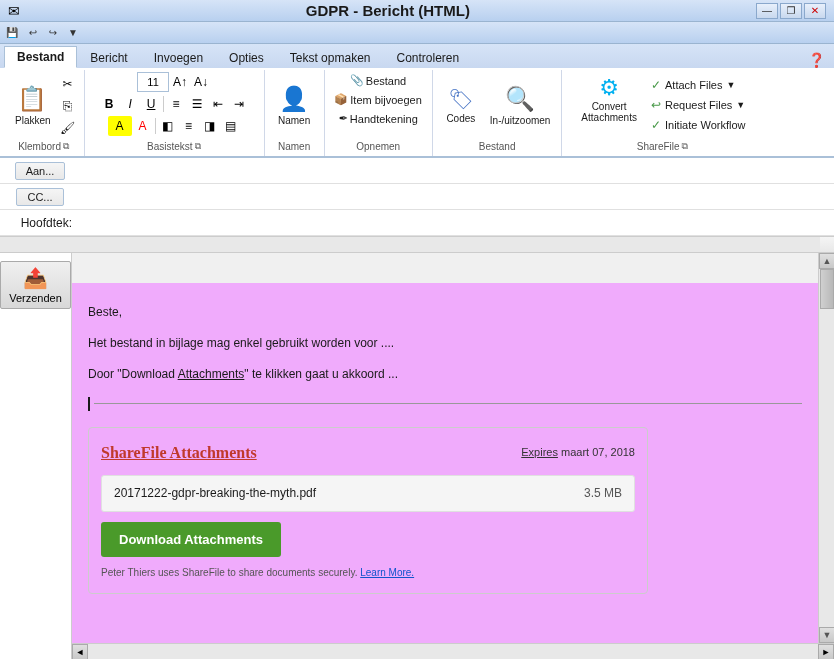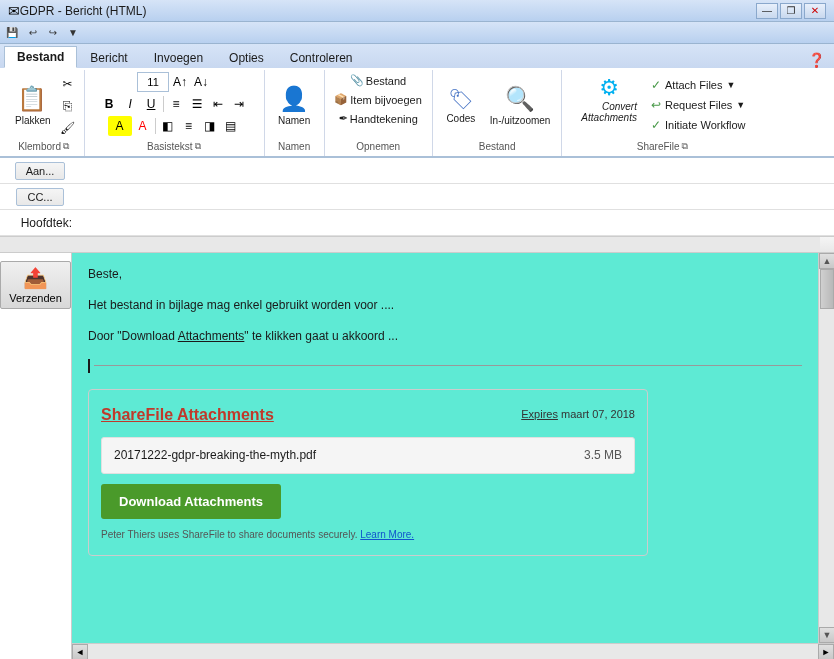--- a/index.html
+++ b/index.html
@@ -9,21 +9,21 @@
     .title-bar {
       background: linear-gradient(to bottom, #d6e4f7, #b8d0ef);
       height: 22px;
       display: flex;
       align-items: center;
       justify-content: space-between;
       padding: 0 8px;
       border-bottom: 1px solid #9ab4d0;
     }
     .title-bar-left { display: flex; align-items: center; gap: 4px; }
-    .title-bar-title { font-size: 12px; color: #1a1a1a; flex: 1; text-align: left; }
+    .title-bar-title { font-size: 15px; color: #1a1a1a; flex: 1; text-align: center; font-weight: bold; }
     .title-bar-controls { display: flex; gap: 2px; }
     .title-btn {
       width: 22px; height: 16px; font-size: 10px;
       background: linear-gradient(to bottom, #e8f0fb, #c8d8ee);
       border: 1px solid #8aa8cc;
       cursor: pointer; display: flex; align-items: center; justify-content: center;
       color: #333;
     }
 
     
@@ -160,21 +160,21 @@
     .sf-green { color: #4a9a4a; }
 
     
     .convert-btn {
       display: flex; flex-direction: column; align-items: center;
       padding: 2px 6px;
       cursor: pointer; border: 1px solid transparent; border-radius: 2px;
       background: none; min-width: 56px;
     }
     .convert-btn .icon { font-size: 22px; color: #00b0f0; }
-    .convert-btn .label { font-size: 10px; color: #1a1a1a; text-align: right; font-style: italic; }
+    .convert-btn .label { font-size: 10px; color: #1a1a1a; text-align: center; }
 
     
     .message-form {
       background: #fff;
       border-bottom: 1px solid #ccc;
     }
     .form-row {
       display: flex;
       align-items: center;
       border-bottom: 1px solid #e0e0e0;
@@ -216,26 +216,27 @@
       background: linear-gradient(to bottom, #f5f5f5, #e8e8e8);
       border-bottom: 1px solid #ccc;
       font-size: 9px;
       color: #888;
       overflow: hidden;
       position: relative;
       display: flex; align-items: center;
     }
     .message-body {
       flex: 1;
-      background: #5eead4;
-      padding: 12px 16px;
+      background: #f0abfc;
+      padding: 20px 16px;
       overflow-y: auto;
       font-size: 12px;
       line-height: 1.6;
       color: #1a1a1a;
+      margin-top: 30px;
     }
     .scroll-bar-v {
       width: 16px;
       background: #f0f0f0;
       border-left: 1px solid #ccc;
       display: flex; flex-direction: column;
     }
     .scroll-btn {
       width: 16px; height: 16px;
       background: linear-gradient(to bottom, #e0e0e0, #c8c8c8);
@@ -263,20 +264,21 @@
       display: flex; justify-content: space-between;
       align-items: center;
       margin-bottom: 10px;
     }
     .attachment-title {
       color: #c0392b;
       font-size: 16px;
       font-weight: bold;
       text-decoration: underline;
       text-decoration-color: #c0392b;
+      font-family: Liberation Serif, serif;
     }
     .expires-text {
       font-size: 11px;
       color: #333;
     }
     .expires-text .expires-label {
       text-decoration: underline;
       cursor: pointer;
     }
     .file-row {
@@ -386,20 +388,23 @@
       <span>Bestand</span>
     </div>
     <div class="ribbon-tab">
       <span>Bericht</span>
     </div>
     <div class="ribbon-tab">
       <span>Invoegen</span>
     </div>
     <div class="ribbon-tab">
       <span>Opties</span>
+    </div>
+    <div class="ribbon-tab">
+      <span>Tekst opmaken</span>
     </div>
     <div class="ribbon-tab">
       <span>Controleren</span>
     </div>
     <div style="flex:1; display:flex; justify-content:flex-end; align-items:center; padding-right:4px;">
       <span style="font-size:14px; color:#555; cursor:pointer;">❓</span>
     </div>
   </div>
 
   <div class="ribbon">

